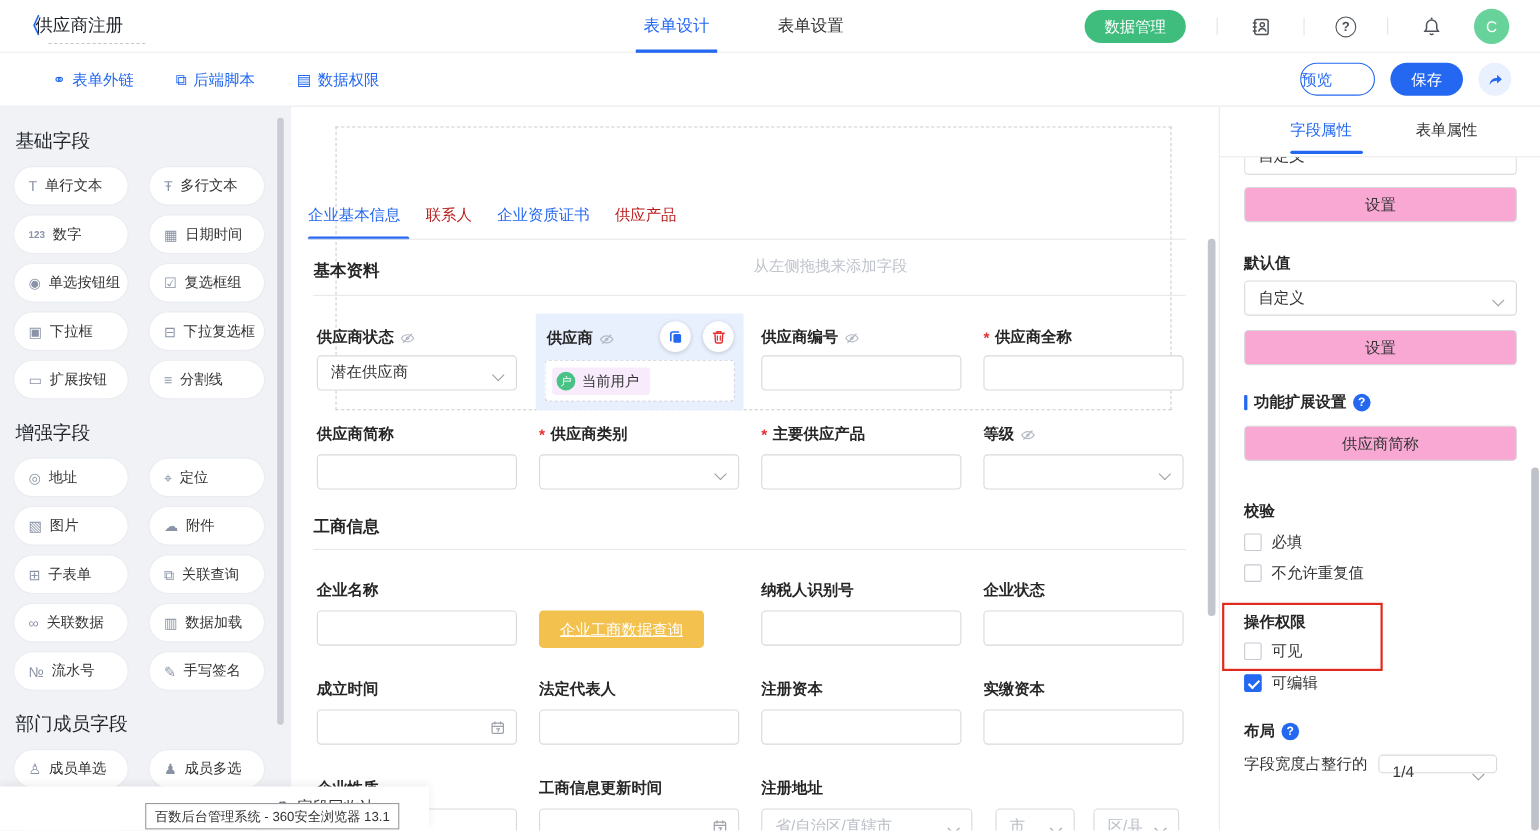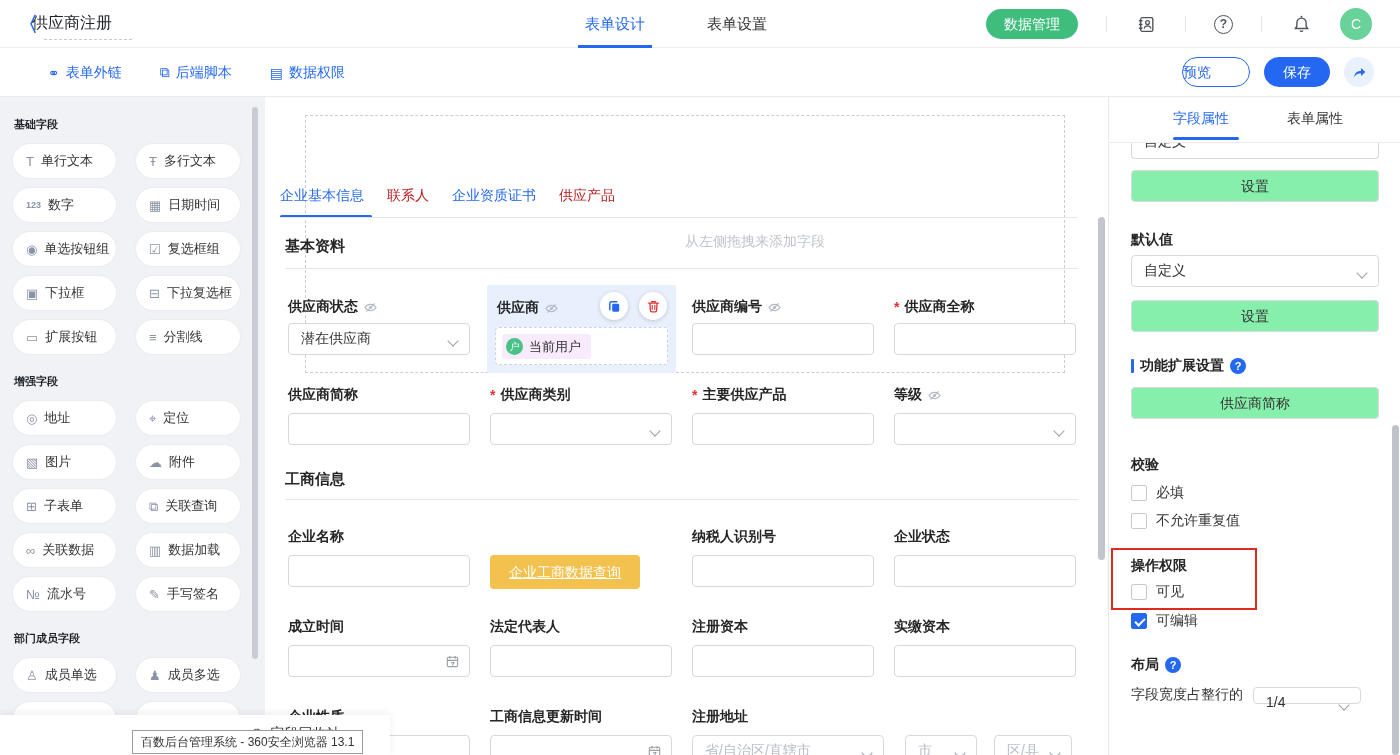--- a/index.html
+++ b/index.html
@@ -29,21 +29,21 @@
   .tb-links{position:absolute;left:48px;top:0;height:49px;display:flex;gap:38px;align-items:center}
   .tb-link{color:#2468f2;font-size:14px;display:flex;align-items:center;gap:6px;cursor:pointer}
   .tb-link .g{font-size:14px;color:#2468f2}
   .tb-right{position:absolute;right:26px;top:9px;display:flex;gap:14px;align-items:center}
   .btn-outline{height:30px;width:68px;border:1px solid #2468f2;color:#2468f2;border-radius:15px;background:#fff;font-size:14px;line-height:28px;cursor:pointer}
   .btn-primary{height:30px;width:66px;border-radius:15px;background:#2468f2;color:#fff;font-size:14px;text-align:center;line-height:30px;cursor:pointer}
   .btn-share{width:30px;height:30px;border-radius:50%;background:#e9f0fe;display:flex;align-items:center;justify-content:center;cursor:pointer}
 
   
   .sidebar{position:absolute;left:0;top:97px;width:265px;height:658px;background:#f0f2f5;overflow:hidden}
-  .sb-title{margin:20px 0 12px 14px;font-size:11px;font-weight:700;color:#1f2329}
+  .sb-title{margin:20px 0 12px 14px;font-size:17px;font-weight:400;color:#1f2329}
   .sb-grid{display:grid;grid-template-columns:103px 104px;column-gap:20px;row-gap:10px;margin-left:13px}
   .pill{height:34px;background:#fff;border-radius:17px;display:flex;align-items:center;padding-left:13px;gap:7px;cursor:grab;font-size:13px;color:#333;box-shadow:0 0 0 1px rgba(230,232,236,.6)}
   .pill-ic{color:#8a94a6;font-size:13px;line-height:1}
   .pill-ic.small{font-size:9px;font-weight:700;letter-spacing:0}
   .sb-scroll{position:absolute;left:252px;top:10px;width:6px;height:552px;background:#c9ccd2;border-radius:3px}
   .recycle-bar{position:absolute;left:0;top:715px;width:390px;height:40px;background:#fff;box-shadow:0 -2px 8px rgba(0,0,0,.07);z-index:40}
   .recycle-inner{position:absolute;left:250px;top:10px;display:flex;gap:7px;align-items:center;font-size:14px;color:#333;cursor:pointer}
   .recycle-ic{color:#6a7280;font-size:15px}
   .tooltip{position:absolute;left:132px;top:730px;height:24px;background:#fff;border:1px solid #9b9b9b;font-size:12px;color:#333;line-height:22px;padding:0 8px;z-index:50;white-space:nowrap}
 
@@ -77,33 +77,33 @@
   .tag-av{width:17px;height:17px;border-radius:50%;background:#49c286;color:#fff;font-size:10px;display:flex;align-items:center;justify-content:center}
   .tag-tx{font-size:13px;color:#333}
   .cv-scroll{position:absolute;left:833px;top:120px;width:7px;height:343px;background:#c2c5cc;border-radius:4px}
 
   
   .panel{position:absolute;left:1108px;top:97px;width:292px;height:658px;background:#fff;border-left:1px solid #e9eaee;overflow:hidden}
   .p-tabs{position:absolute;left:0;top:0;width:100%;height:46px;border-bottom:1px solid #ececef}
   .p-tab{position:absolute;top:13px;font-size:14px;color:#333;cursor:pointer}
   .p-tab.active{color:#2468f2}
   .p-underline{position:absolute;left:64px;top:40px;width:66px;height:3px;background:#2468f2;border-radius:2px}
-  .p-btn{position:absolute;left:22px;width:248px;height:32px;border:1px solid #d9d9d9;border-radius:4px;background:#86efac;text-align:center;line-height:30px;font-size:14px;color:#333;cursor:pointer}
+  .p-btn{position:absolute;left:22px;width:248px;height:32px;border:1px solid #d9d9d9;border-radius:4px;background:#f9a8d4;text-align:center;line-height:30px;font-size:14px;color:#333;cursor:pointer}
   .p-label{position:absolute;left:22px;font-size:14px;font-weight:700;color:#262626;display:flex;align-items:center;gap:6px}
   .p-sel{position:absolute;left:22px;width:248px;height:32px}
   .clip-sel{position:absolute;left:22px;top:46px;width:248px;height:16px;border:1px solid #d9d9d9;border-top:none;border-radius:0 0 4px 4px;overflow:hidden}
   .clip-sel span{position:absolute;left:12px;top:-10px;font-size:14px;color:#333}
   .blue-bar{display:inline-block;width:3px;height:14px;background:#2468f2;border-radius:1px}
   .qmark{width:16px;height:16px;border-radius:50%;background:#2468f2;color:#fff;font-size:11px;font-weight:700;display:flex;align-items:center;justify-content:center}
   .chk-row{position:absolute;left:22px;display:flex;align-items:center;gap:9px;font-size:14px;color:#333}
   .chk{width:16px;height:16px;border:1px solid #c6c9cf;border-radius:2px;background:#fff;cursor:pointer}
   .chk.on{background:#2468f2;border-color:#2468f2;position:relative}
   .chk.on::after{content:'';position:absolute;left:4.5px;top:1.5px;width:4px;height:8px;border-right:2px solid #fff;border-bottom:2px solid #fff;transform:rotate(45deg)}
   .red-rect{position:absolute;left:2px;top:451px;width:146px;height:62px;border:2px solid #e02a1d;z-index:5;pointer-events:none}
-  .layout-row{position:absolute;left:22px;top:589px;display:flex;align-items:center;gap:10px}
+  .layout-row{position:absolute;left:22px;top:589px;display:flex;align-items:flex-start;gap:10px}
   .layout-row .txt{font-size:14px;color:#333;white-space:nowrap}
 </style>
 </head>
 <body>
 
 <svg width="0" height="0" style="position:absolute">
   <symbol id="i-eyeoff" viewBox="0 0 16 16">
     <path d="M2 8s2.3-3.4 6-3.4S14 8 14 8s-2.3 3.4-6 3.4S2 8 2 8z" fill="none" stroke="currentColor" stroke-width="1.2"></path>
     <circle cx="8" cy="8" r="1.6" fill="currentColor"></circle>
     <line x1="3.6" y1="12.4" x2="12.4" y2="3.6" stroke="currentColor" stroke-width="1.2"></line>

